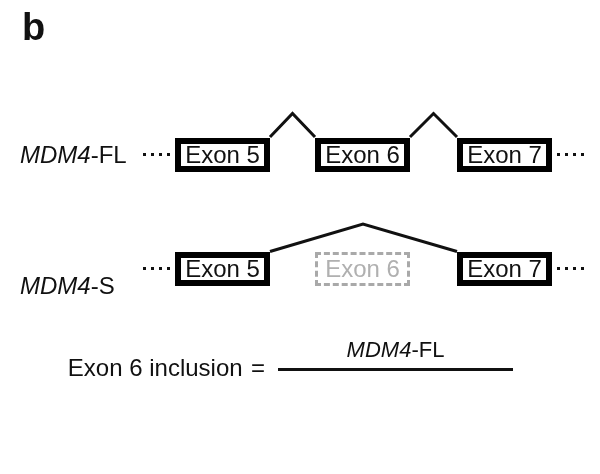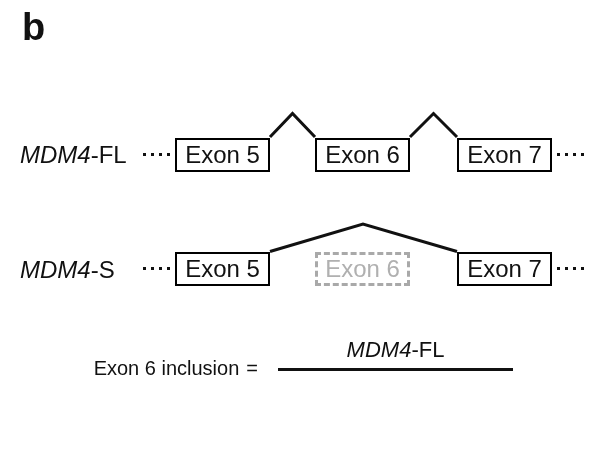--- a/index.html
+++ b/index.html
@@ -54,40 +54,40 @@
     width: 30px;
     height: 3px;
     background: repeating-linear-gradient(90deg, #111111 0px, #111111 3.5px, transparent 3.5px, transparent 8px);
     z-index: 2;
   }
   .exon-box {
     position: absolute;
     width: 95px;
     height: 34px;
     box-sizing: border-box;
-    border: 2px solid #000000;
+    border: 6px solid #000000;
     background: #ffffff;
     display: flex;
     align-items: center;
     justify-content: center;
     font-size: 24px;
     white-space: nowrap;
     z-index: 2;
   }
   .exon-box.skipped {
     border: 3px dashed #a9a9a9;
     color: #b0b0b0;
   }
   .eq-lhs {
     position: absolute;
-    right: 342px;
+    right: 335px;
     top: 356px;
     height: 24px;
     line-height: 24px;
-    font-size: 20px;
+    font-size: 24px;
     white-space: nowrap;
     z-index: 2;
   }
   .eq-eq { margin-left: 0.35em; }
   .fraction {
     position: absolute;
     left: 278px;
     top: 337px;
     width: 235px;
     text-align: center;
@@ -122,21 +122,21 @@
       <span>Exon 5</span>
     </div>
   <div class="exon-box" style="left:315px; top:138px;">
       <span>Exon 6</span>
     </div>
   <div class="exon-box" style="left:457px; top:138px;">
       <span>Exon 7</span>
     </div>
   <div class="dots" style="left:557px; top:153px;"></div>
 
-  <div class="iso-label" style="top:256px;"><i>MDM4</i><span>-S</span></div>
+  <div class="iso-label" style="top:272px;"><i>MDM4</i><span>-S</span></div>
   <div class="dots" style="left:143px; top:267px;"></div>
   <div class="exon-box" style="left:175px; top:252px;">
       <span>Exon 5</span>
     </div>
   <div class="exon-box skipped" style="left:315px; top:252px;">
       <span>Exon 6</span>
     </div>
   <div class="exon-box" style="left:457px; top:252px;">
       <span>Exon 7</span>
     </div>

